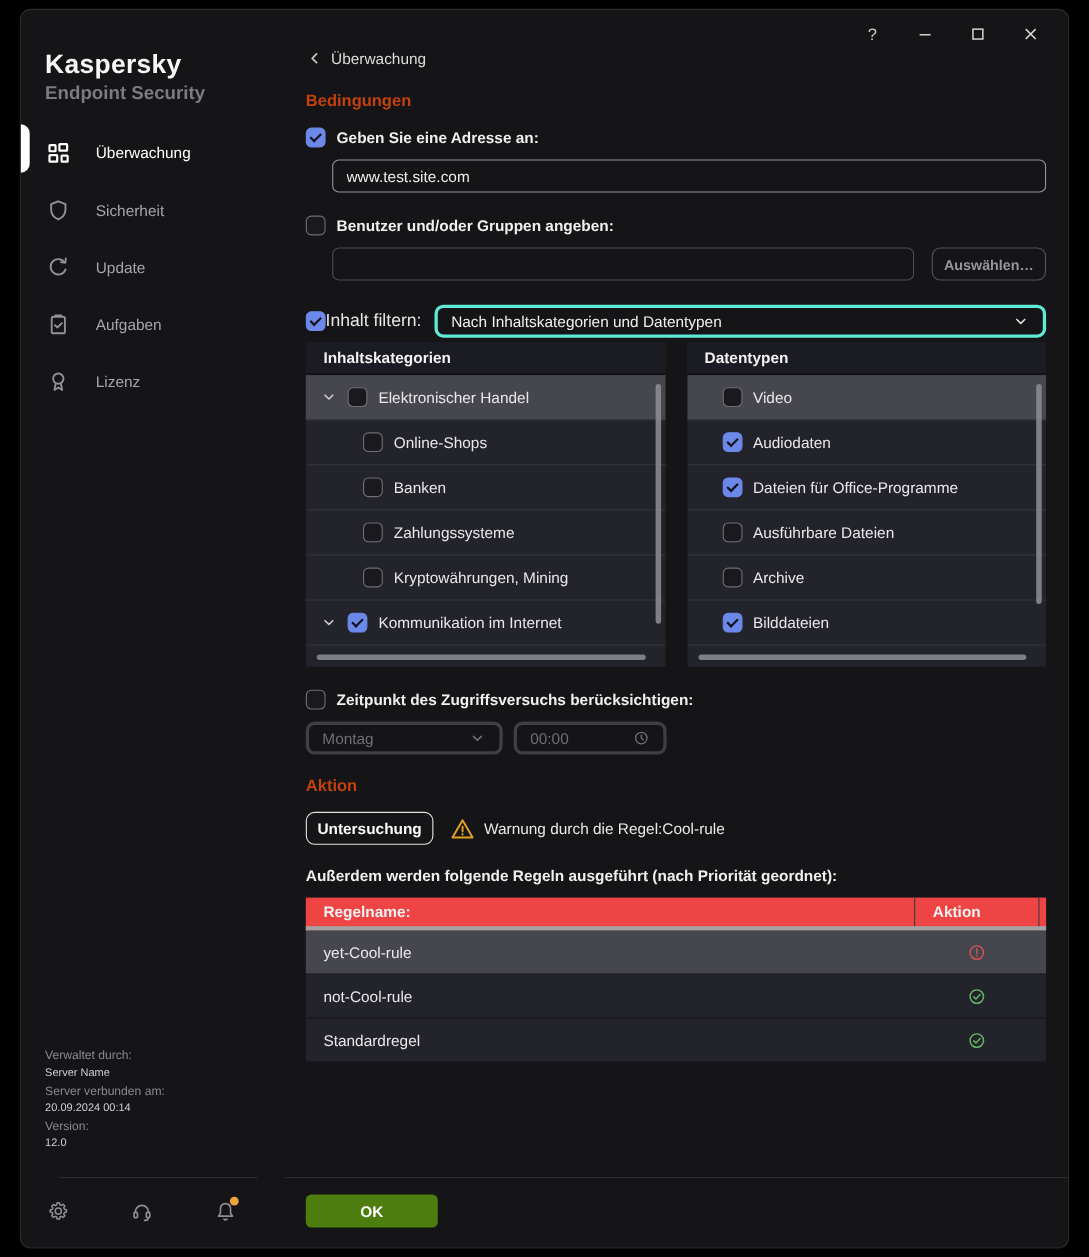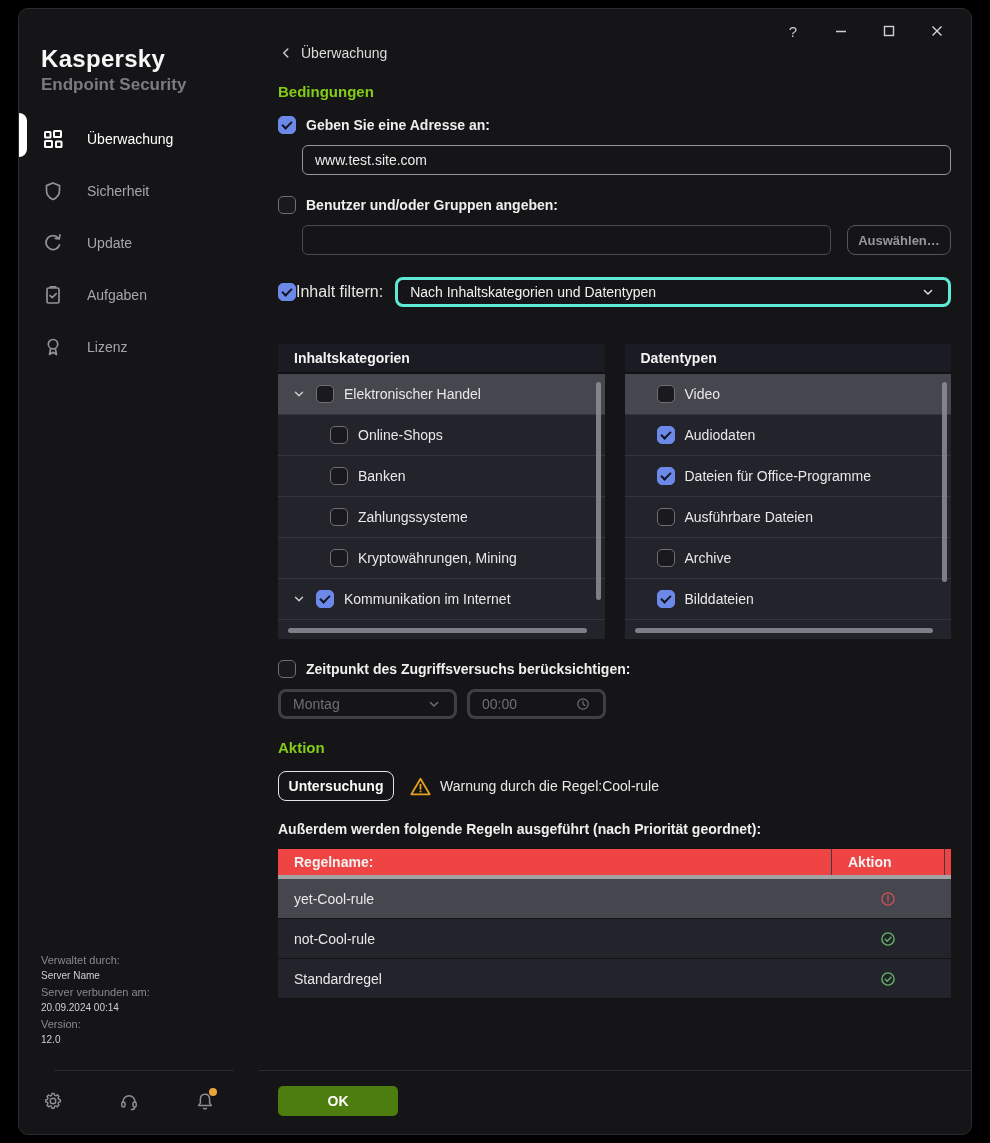--- a/index.html
+++ b/index.html
@@ -33,21 +33,21 @@
   .sidebar-divider{position:absolute;left:35px;width:180px;bottom:63px;height:1px;background:#2c2c2f;}
   .sidebar-footer{position:absolute;left:24px;bottom:23px;display:flex;gap:56px;}
   .sf-icon{width:20px;height:20px;color:#8f8f93;position:relative;cursor:pointer;}
 
   
   .content{position:absolute;left:240px;top:0;right:0;bottom:0;padding:0 20px 0 19px;}
   .content-divider{position:absolute;left:240px;right:0;bottom:63px;height:1px;background:#2c2c2f;}
   .back-row{margin-top:34px;height:20px;display:flex;align-items:center;color:#dcdcdc;font-size:14px;cursor:pointer;width:fit-content;}
   .back-row svg{margin-right:7px;color:#c4c4c4;}
   .page-title{margin-top:14px;font-size:28px;line-height:34px;font-weight:700;color:#f6f6f6;letter-spacing:.2px;}
-  .sec-heading{margin-top:20px;height:18px;font-size:15px;font-weight:700;color:#84cc16;}
+  .sec-heading{margin-top:20px;height:18px;font-size:15px;font-weight:700;color:#c2410c;}
   .sec-heading.aktion{margin-top:20px;}
 
   .cb{width:18px;height:18px;border-radius:5px;border:1.5px solid #6f6f75;background:#1a1a1e;
     position:relative;display:inline-block;flex:none;cursor:pointer;}
   .cb.checked{background:#6c89ea;border-color:#6c89ea;}
   .cb.checked::after{content:"";position:absolute;left:3px;top:4px;width:8px;height:4px;
     border-left:2.2px solid #141420;border-bottom:2.2px solid #141420;transform:rotate(-45deg);}
   .cb-row{display:flex;align-items:center;height:20px;}
   .cb-row .cb-label{margin-left:10px;font-size:14px;font-weight:700;color:#efefef;}
   .row1{margin-top:14px;}
@@ -64,21 +64,21 @@
     color:#97979c;font-size:13px;font-weight:700;display:flex;align-items:center;justify-content:center;cursor:default;}
 
   .filter-row{margin-top:22px;display:flex;align-items:center;height:30px;}
   .select{height:30px;border:3px solid #5eead4;border-radius:8px;display:flex;align-items:center;
     padding:0 12px;font-size:14px;color:#f0f0f0;cursor:pointer;}
   .select .sel-text{flex:1;white-space:nowrap;overflow:hidden;}
   .select svg{flex:none;color:#e0e0e0;}
   .filter-select{flex:1;margin-left:12px;}
 
   
-  .lists-row{margin-top:37px;display:flex;gap:20px;height:295px;}
+  .lists-row{margin-top:4px;display:flex;gap:20px;height:295px;}
   .panel{flex:1;background:#23232c;position:relative;display:flex;flex-direction:column;}
   .panel-header{height:30px;background:#1b1b23;border-bottom:2px solid #121214;display:flex;align-items:center;
     padding:0 16px;font-size:14px;font-weight:700;color:#f2f2f2;flex:none;}
   .list-row{height:41px;display:flex;align-items:center;border-bottom:1px solid #35353e;
     font-size:14px;color:#e8e8e8;padding:0 14px;cursor:pointer;}
   .list-row.selected{background:#46464f;}
   .list-row .tree-chev{width:14px;height:14px;color:#cfcfcf;margin-right:10px;flex:none;cursor:pointer;}
   .list-row.child{padding-left:52px;}
   .list-row.flat{padding-left:32px;}
   .list-row .item-label{margin-left:10px;}

